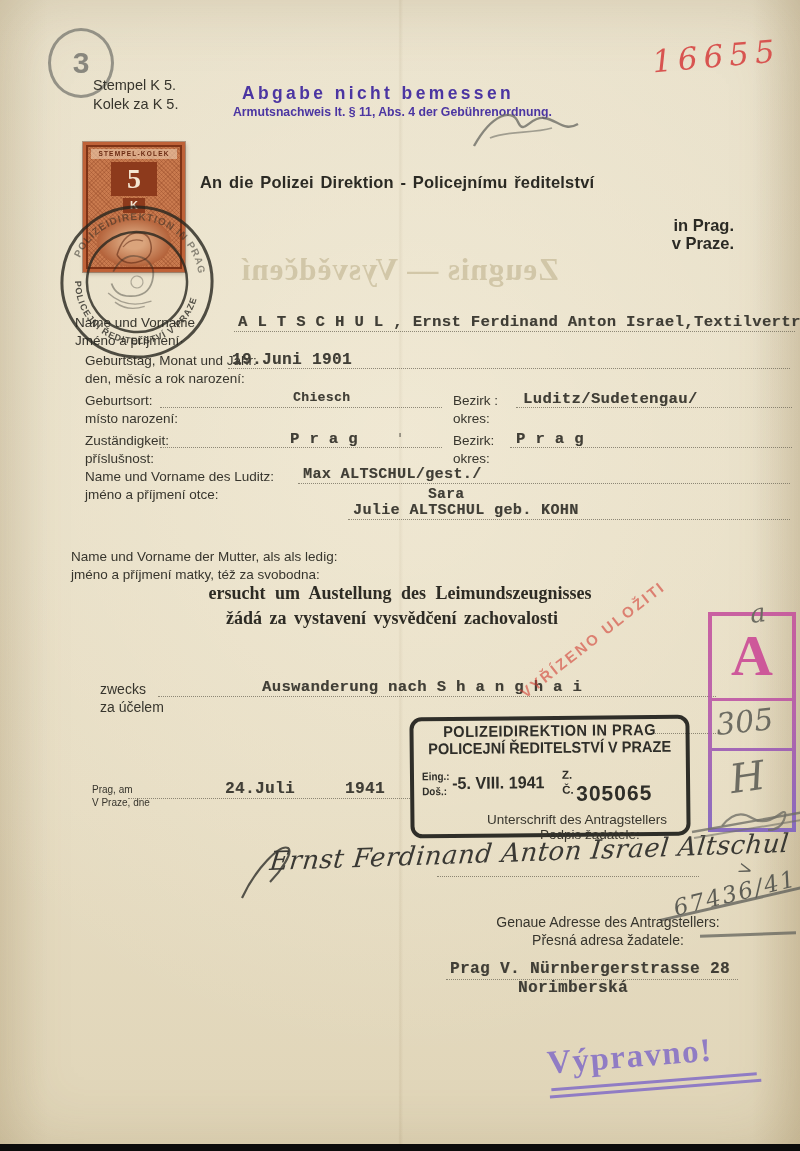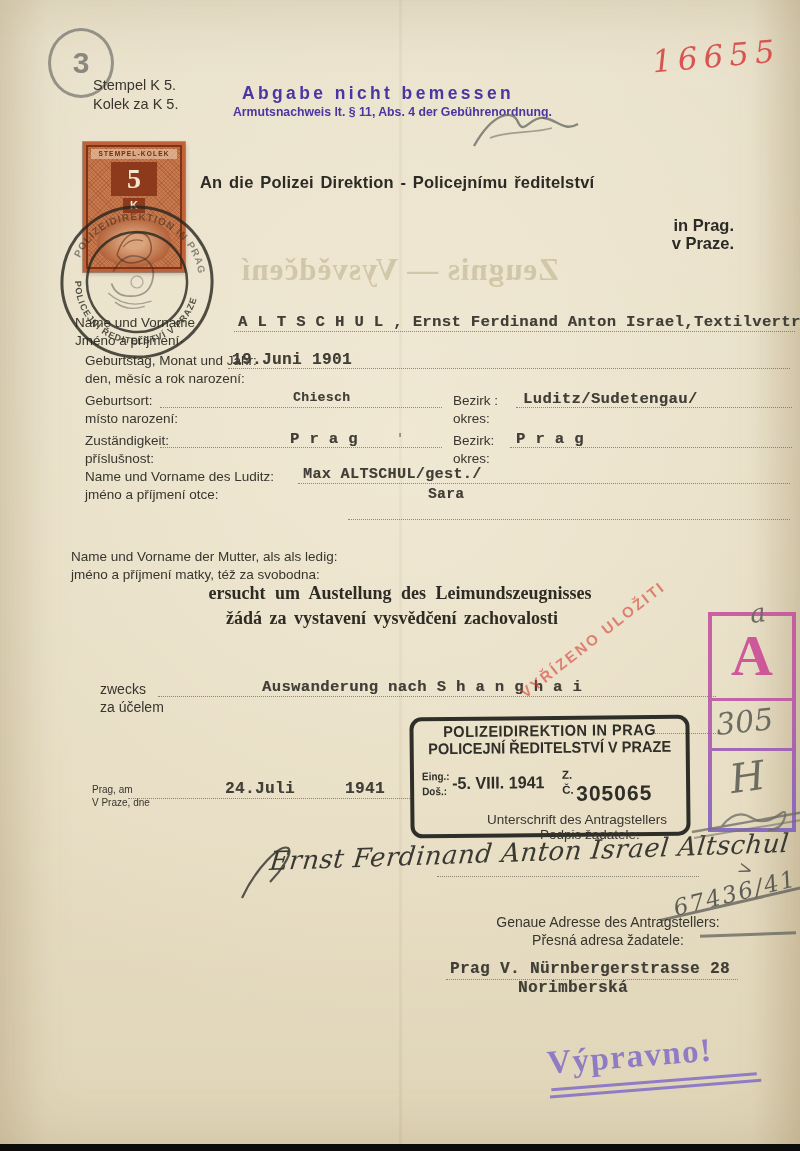--- a/index.html
+++ b/index.html
@@ -103,20 +103,21 @@
     <div>jméno a příjmení otce:</div>
   </div>
   <div class="abs tw" style="left:303px;top:466px;font-size:15px;">Max ALTSCHUL/gest./</div>
   <div class="abs dot" style="left:298px;top:483px;width:492px;"></div>
 
   <div class="abs tw" style="left:398px;top:486px;font-size:14.5px;margin-left:30px;">Sara</div>
   <div class="abs lbl" style="left:71px;top:504px;margin-top:44px;">
     <div>Name und Vorname der Mutter, als als ledig:</div>
     <div>jméno a příjmení matky, též za svobodna:</div>
   </div>
+  <div class="abs tw" style="left:353px;top:502px;font-size:15px;">Julie ALTSCHUL geb. KOHN</div>
   <div class="abs dot" style="left:348px;top:519px;width:442px;"></div>
 
   <div class="abs serifline" style="left:180px;top:583px;width:440px;text-align:center;font-size:18px;word-spacing:5px;">ersucht um Austellung des Leimundszeugnisses</div>
   <div class="abs serifline" style="left:172px;top:608px;width:440px;text-align:center;font-size:18px;word-spacing:3px;">žádá za vystavení vysvědčení zachovalosti</div>
 
   <div class="abs lbl" style="left:100px;top:680px;font-size:14px;">
     <div>zwecks</div>
     <div>za účelem</div>
   </div>
   <div class="abs tw" style="left:262px;top:678px;font-size:15.5px;">Auswanderung nach S h a n g h a i</div>

